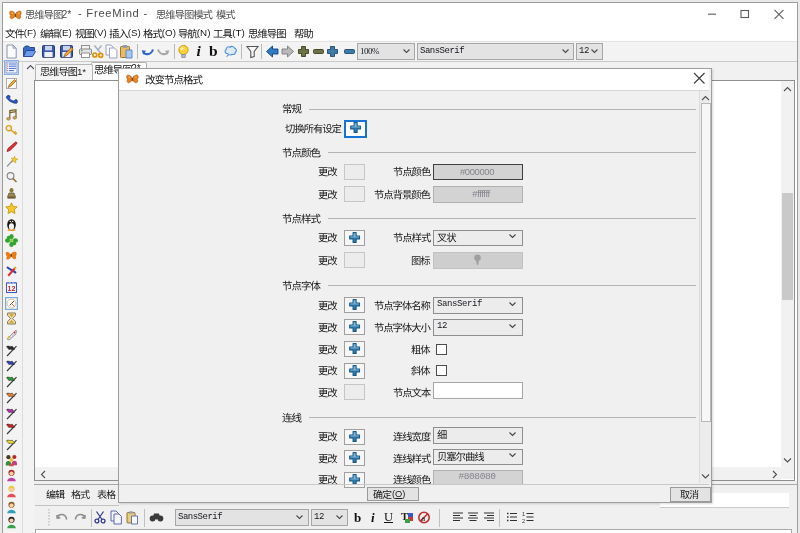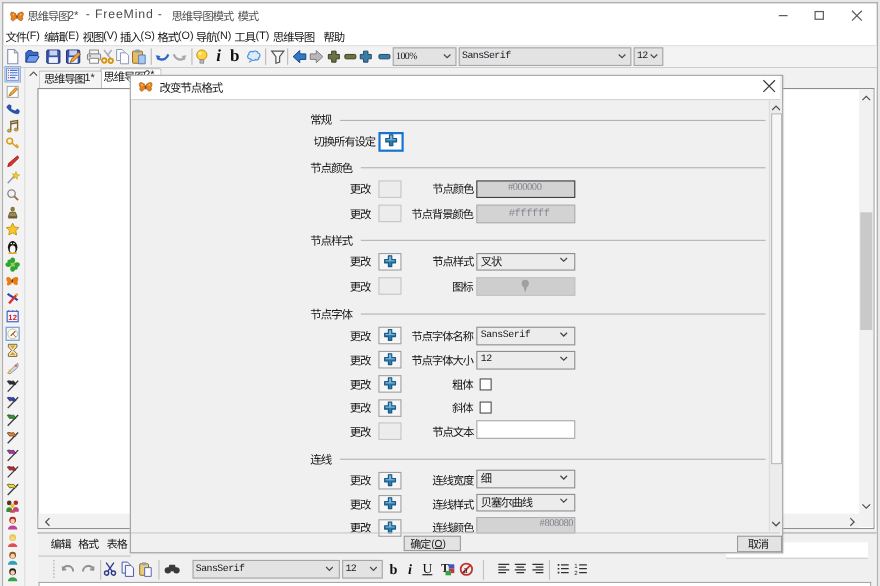--- a/index.html
+++ b/index.html
@@ -590,36 +590,36 @@
     <use href="#u6539" transform="translate(9.3 8.45) scale(0.01030 -0.01030)"></use>
   </svg>
 <div style="position:absolute;left:344px;top:163.5px;width:19px;height:14px;background:#ececec;border:1px solid #c6c6c6"></div>
 <svg style="position:absolute;left:392.7px;top:167.0px;overflow:visible" width="39" height="14" fill="#1a1a1a">
     <use href="#u8282" transform="translate(0.0 8.45) scale(0.01030 -0.01030)"></use>
     <use href="#u70B9" transform="translate(9.3 8.45) scale(0.01030 -0.01030)"></use>
     <use href="#u989C" transform="translate(18.6 8.45) scale(0.01030 -0.01030)"></use>
     <use href="#u8272" transform="translate(28.0 8.45) scale(0.01030 -0.01030)"></use>
   </svg>
 <div style="position:absolute;left:433px;top:163.5px;width:88px;height:14.5px;background:#d3d3d3;border:1px solid #3f3f3f"></div>
-<span style="position:absolute;left:433px;top:166.8px;font-family:Liberation Serif, serif;font-size:9.5px;color:#84848e;white-space:pre;line-height:1;width:88px;text-align:center;letter-spacing:-0.4px">#000000</span>
+<span style="position:absolute;left:433px;top:166.8px;font-family:Liberation Sans, sans-serif;font-size:9.5px;color:#84848e;white-space:pre;line-height:1;width:88px;text-align:center;letter-spacing:-0.4px">#000000</span>
 <svg style="position:absolute;left:318.0px;top:189.5px;overflow:visible" width="21" height="14" fill="#1a1a1a">
     <use href="#u66F4" transform="translate(0.0 8.45) scale(0.01030 -0.01030)"></use>
     <use href="#u6539" transform="translate(9.3 8.45) scale(0.01030 -0.01030)"></use>
   </svg>
 <div style="position:absolute;left:344px;top:186px;width:19px;height:14px;background:#ececec;border:1px solid #c6c6c6"></div>
 <svg style="position:absolute;left:374.1px;top:189.5px;overflow:visible" width="58" height="14" fill="#1a1a1a">
     <use href="#u8282" transform="translate(0.0 8.45) scale(0.01030 -0.01030)"></use>
     <use href="#u70B9" transform="translate(9.3 8.45) scale(0.01030 -0.01030)"></use>
     <use href="#u80CC" transform="translate(18.6 8.45) scale(0.01030 -0.01030)"></use>
     <use href="#u666F" transform="translate(28.0 8.45) scale(0.01030 -0.01030)"></use>
     <use href="#u989C" transform="translate(37.3 8.45) scale(0.01030 -0.01030)"></use>
     <use href="#u8272" transform="translate(46.6 8.45) scale(0.01030 -0.01030)"></use>
   </svg>
 <div style="position:absolute;left:433px;top:186px;width:88px;height:14.5px;background:#d3d3d3;border:1px solid #b0b0b0"></div>
-<span style="position:absolute;left:433px;top:189.3px;font-family:Liberation Mono, monospace;font-size:9.5px;color:#84848e;white-space:pre;line-height:1;width:96px;text-align:center;letter-spacing:-0.4px">#ffffff</span>
+<span style="position:absolute;left:433px;top:189.3px;font-family:Liberation Sans, sans-serif;font-size:9.5px;color:#84848e;white-space:pre;line-height:1;width:96px;text-align:center;letter-spacing:-0.4px">#ffffff</span>
 <svg style="position:absolute;left:282.0px;top:213.5px;overflow:visible" width="40" height="14" fill="#1a1a1a">
     <use href="#u8282" transform="translate(0.0 8.61) scale(0.01050 -0.01050)"></use>
     <use href="#u70B9" transform="translate(9.5 8.61) scale(0.01050 -0.01050)"></use>
     <use href="#u6837" transform="translate(19.0 8.61) scale(0.01050 -0.01050)"></use>
     <use href="#u5F0F" transform="translate(28.5 8.61) scale(0.01050 -0.01050)"></use>
   </svg>
 <div style="position:absolute;left:328.01px;top:218.0px;width:367.99px;height:1px;background:#b4b4b4"></div>
 <svg style="position:absolute;left:318.0px;top:233.0px;overflow:visible" width="21" height="14" fill="#1a1a1a">
     <use href="#u66F4" transform="translate(0.0 8.45) scale(0.01030 -0.01030)"></use>
     <use href="#u6539" transform="translate(9.3 8.45) scale(0.01030 -0.01030)"></use>
@@ -810,21 +810,21 @@
     <path d="M4.1 0.6 h3 v3.4 h3.4 v3 h-3.4 v3.4 h-3 v-3.4 h-3.4 v-3 h3.4 Z" fill="#2e7bb0" stroke="#175a85" stroke-width="1.1" stroke-linejoin="round"></path>
     <path d="M4.6 1.2 h2 v3.4 h3.3 v1 h-8.6 v-1 h3.3 Z" fill="#7db3d4"></path>
   </svg>
 <svg style="position:absolute;left:392.7px;top:475.0px;overflow:visible" width="39" height="14" fill="#1a1a1a">
     <use href="#u8FDE" transform="translate(0.0 8.45) scale(0.01030 -0.01030)"></use>
     <use href="#u7EBF" transform="translate(9.3 8.45) scale(0.01030 -0.01030)"></use>
     <use href="#u989C" transform="translate(18.6 8.45) scale(0.01030 -0.01030)"></use>
     <use href="#u8272" transform="translate(28.0 8.45) scale(0.01030 -0.01030)"></use>
   </svg>
 <div style="position:absolute;left:433px;top:469.5px;width:88px;height:13px;background:#d3d3d3;border:1px solid #b0b0b0"></div>
-<span style="position:absolute;left:433px;top:472.05px;font-family:Liberation Serif, serif;font-size:9.5px;color:#84848e;white-space:pre;line-height:1;width:88px;text-align:right;letter-spacing:-0.4px">#808080</span>
+<span style="position:absolute;left:433px;top:472.05px;font-family:Liberation Mono, monospace;font-size:9.5px;color:#84848e;white-space:pre;line-height:1;width:88px;text-align:center;letter-spacing:-0.4px">#808080</span>
 <div style="position:absolute;left:119px;top:483.5px;width:590px;height:1px;background:#c9c9c9"></div>
 <div style="position:absolute;left:366.5px;top:487px;width:50px;height:12px;background:#e3e3e3;border:1px solid #9a9a9a"></div>
 <svg style="position:absolute;left:373.0px;top:489.5px;overflow:visible" width="20" height="14" fill="#1a1a1a">
     <use href="#u786E" transform="translate(0.0 8.20) scale(0.01000 -0.01000)"></use>
     <use href="#u5B9A" transform="translate(9.1 8.20) scale(0.01000 -0.01000)"></use>
   </svg>
 <span style="position:absolute;left:392px;top:489.5px;font-family:'Liberation Sans',sans-serif;font-size:9.3px;color:#1a1a1a;white-space:pre;line-height:1;">(<u>O</u>)</span>
 <div style="position:absolute;left:670px;top:486.5px;width:39px;height:13px;background:#e3e3e3;border:1px solid #9a9a9a"></div>
 <svg style="position:absolute;left:680.0px;top:489.5px;overflow:visible" width="20" height="14" fill="#1a1a1a">
     <use href="#u53D6" transform="translate(0.0 8.20) scale(0.01000 -0.01000)"></use>

